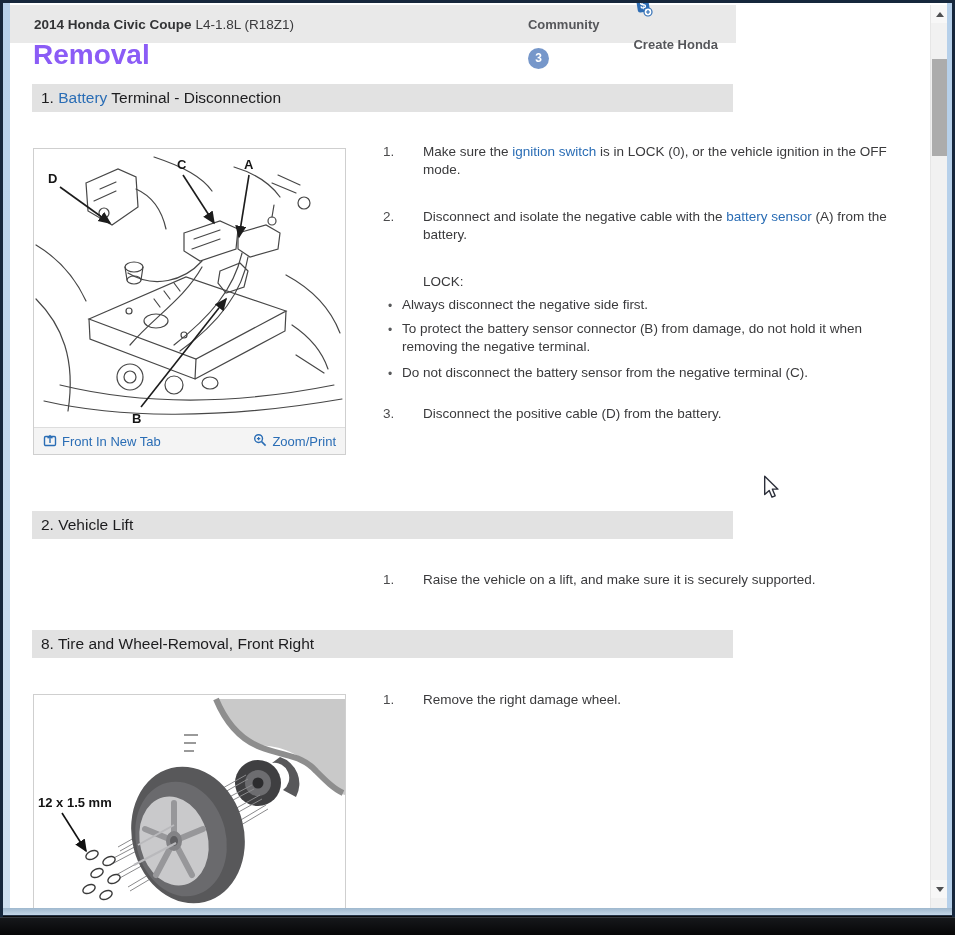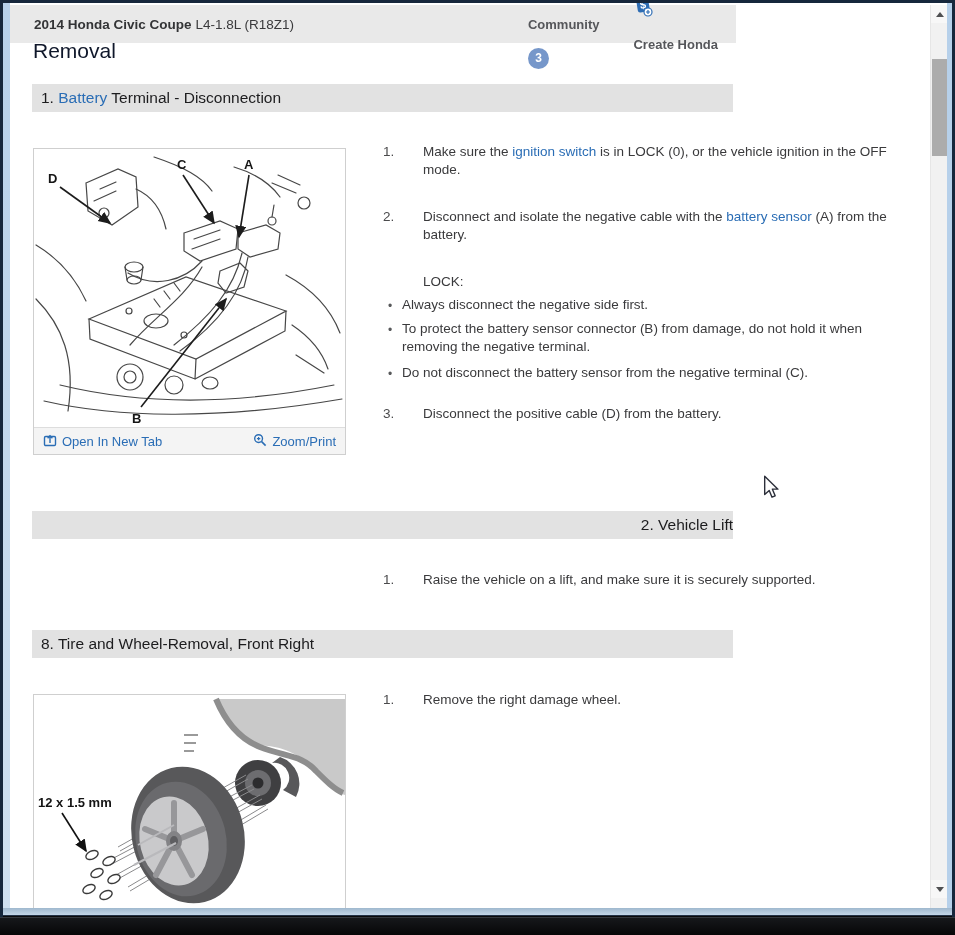--- a/index.html
+++ b/index.html
@@ -36,24 +36,24 @@
   
   .scrollbar { position:absolute; left:920px; top:2px; width:17px; height:903px; background:#f1f1f1; border-left:1px solid #e6e6e6; }
   .sb-btn { position:absolute; left:0; width:17px; height:18px; background:#f7f7f7; display:flex; align-items:center; justify-content:center; }
   .sb-up { top:0; }
   .sb-down { bottom:10px; }
   .tri-up { width:0; height:0; border-left:4px solid transparent; border-right:4px solid transparent; border-bottom:5px solid #4f5052; }
   .tri-down { width:0; height:0; border-left:4px solid transparent; border-right:4px solid transparent; border-top:5px solid #4f5052; }
   .sb-thumb { position:absolute; left:1px; top:54px; width:15px; height:97px; background:#acacac; }
 
   
-  .page-title { position:absolute; left:23px; top:36px; font-size:21px; color:#0f172a; font-weight:400; }
+  .page-title { position:absolute; left:23px; top:36px; font-size:28px; color:#8b5cf6; font-weight:700; }
   .sec-bar { position:absolute; left:22px; width:701px; height:28px; background:#e2e2e2;
              font-size:15.5px; color:#1c1c1e; line-height:28px; padding-left:9px; white-space:nowrap; }
-  .sec1 { top:81px; } .sec2 { top:508px;text-align:right; } .sec3 { top:627px; }
+  .sec1 { top:81px; } .sec2 { top:508px; } .sec3 { top:627px; }
   a.link, .link { color:#2a6db5; text-decoration:none; cursor:pointer; }
 
   
   .figbox { position:absolute; left:23px; width:313px; background:#fff; border:1px solid #cfcfcf; }
   .figbox1 { top:145px; height:307px; }
   .figbox2 { top:691px; height:312px; }
   .fig-art { display:block; }
   .fig-footer { position:absolute; left:0; bottom:0; width:100%; height:27px; background:#f4f4f4;
                 border-top:1px solid #ddd; display:flex; align-items:center; justify-content:space-between; padding:0 9px; }
   .fig-link { display:flex; align-items:center; gap:5px; font-size:13px; color:#2a6db5; cursor:pointer; }
@@ -194,21 +194,21 @@
         <line x1="107" y1="258" x2="192" y2="150" stroke="#1c1c1c" stroke-width="1.6" marker-end="url(#ah)"></line>
       </svg>
       <div class="fig-footer">
         <span class="fig-link">
           <span>
             <svg width="14" height="14" viewBox="0 0 14 14">
               <rect x="1.5" y="3.5" width="11" height="9" rx="1.2" fill="none" stroke="#2a6db5" stroke-width="1.4"></rect>
               <path d="M7,10 V3 M4.6,5.2 L7,2.8 L9.4,5.2" stroke="#2a6db5" stroke-width="1.4" fill="none"></path>
             </svg>
           </span>
-          <span>Open In New Tab</span>
+          <span>Front In New Tab</span>
         </span>
         <span class="fig-link">
           <span>
             <svg width="14" height="14" viewBox="0 0 14 14">
               <circle cx="5.6" cy="5.6" r="3.9" fill="none" stroke="#2a6db5" stroke-width="1.4"></circle>
               <path d="M5.6,3.9 v3.4 M3.9,5.6 h3.4" stroke="#2a6db5" stroke-width="1.2"></path>
               <line x1="8.6" y1="8.6" x2="12.6" y2="12.6" stroke="#2a6db5" stroke-width="1.6"></line>
             </svg>
           </span>
           <span>Zoom/Print</span>

